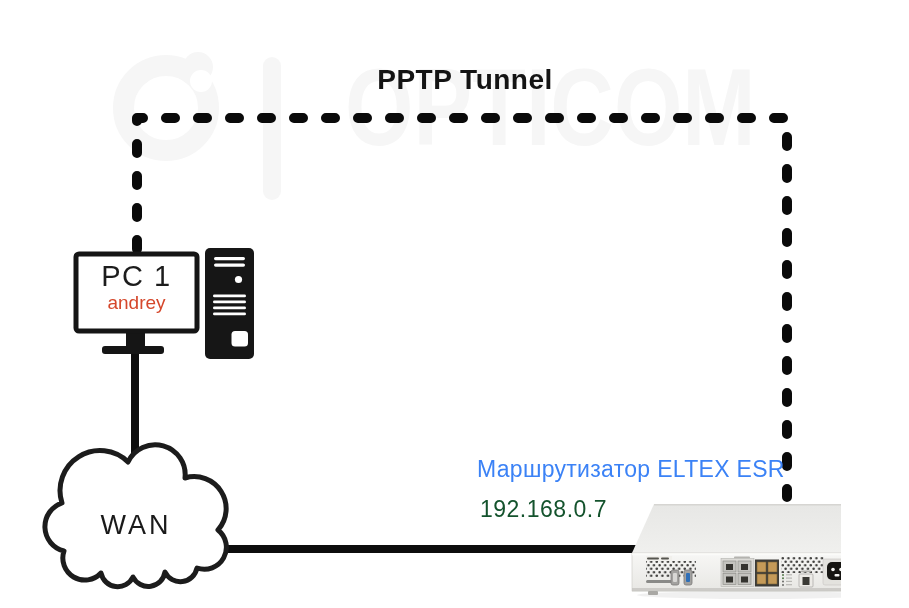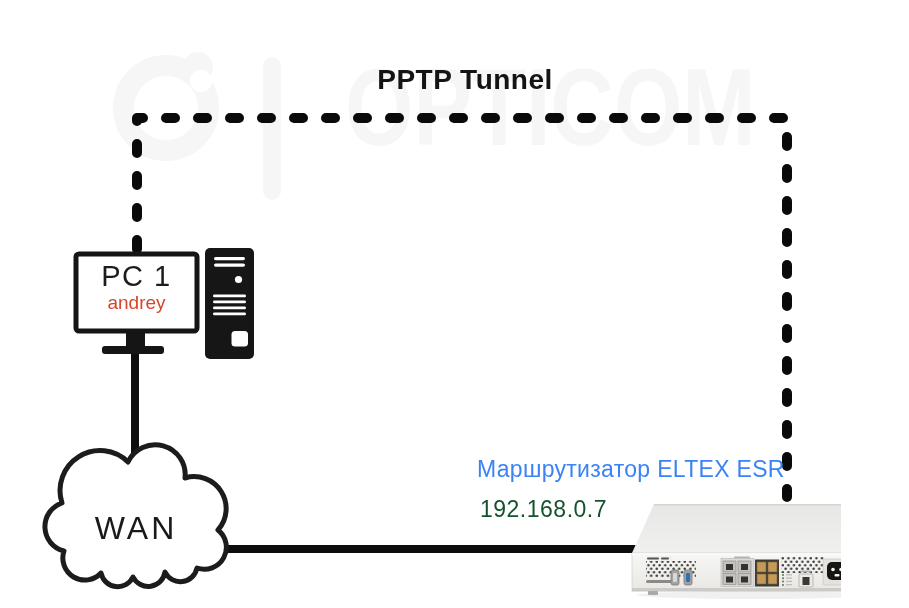--- a/index.html
+++ b/index.html
@@ -18,21 +18,21 @@
     font-size:110px;font-weight:700;color:#f6f6f6;letter-spacing:0px;
     transform:scaleX(0.8);transform-origin:left center;white-space:nowrap;
   }
   
   .art{position:absolute;left:0;top:0;z-index:1;}
   
   .txt{position:absolute;z-index:2;white-space:nowrap;}
   .title{left:280px;top:52px;width:370px;text-align:center;font-size:28px;font-weight:600;color:#141414;letter-spacing:0.5px;margin-top:12px;}
   .pc-name{left:74px;top:260px;width:125px;text-align:center;font-size:29px;font-weight:500;color:#1c1c1c;letter-spacing:1.5px;}
   .pc-user{left:74px;top:292px;width:125px;text-align:center;font-size:19px;font-weight:400;color:#d5472b;}
-  .wan-label{left:66px;top:510px;width:140px;text-align:center;font-size:32px;font-weight:400;color:#1a1a1a;letter-spacing:3px;}
+  .wan-label{left:66px;top:510px;width:140px;text-align:center;font-size:27px;font-weight:400;color:#1a1a1a;letter-spacing:3px;}
   .router-label{left:477px;top:456px;font-size:23px;font-weight:500;color:#3b82f6;letter-spacing:0.3px;}
   .router-ip{left:480px;top:496px;font-size:23px;font-weight:400;color:#14532d;letter-spacing:0.5px;}
 </style>
 </head>
 <body>
 
 <div class="canvas">
 
   <div>
     <div class="wm wm-ring"></div>

